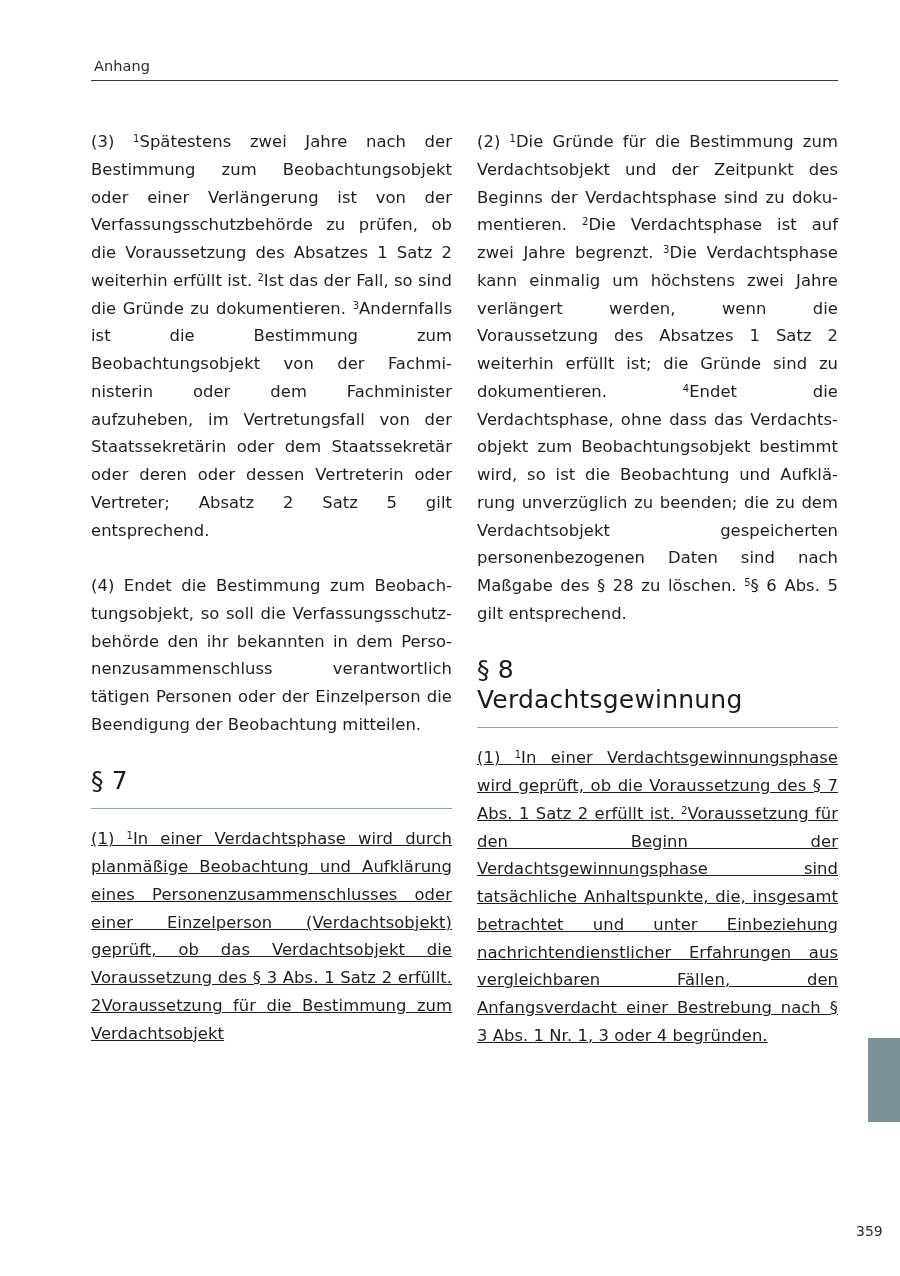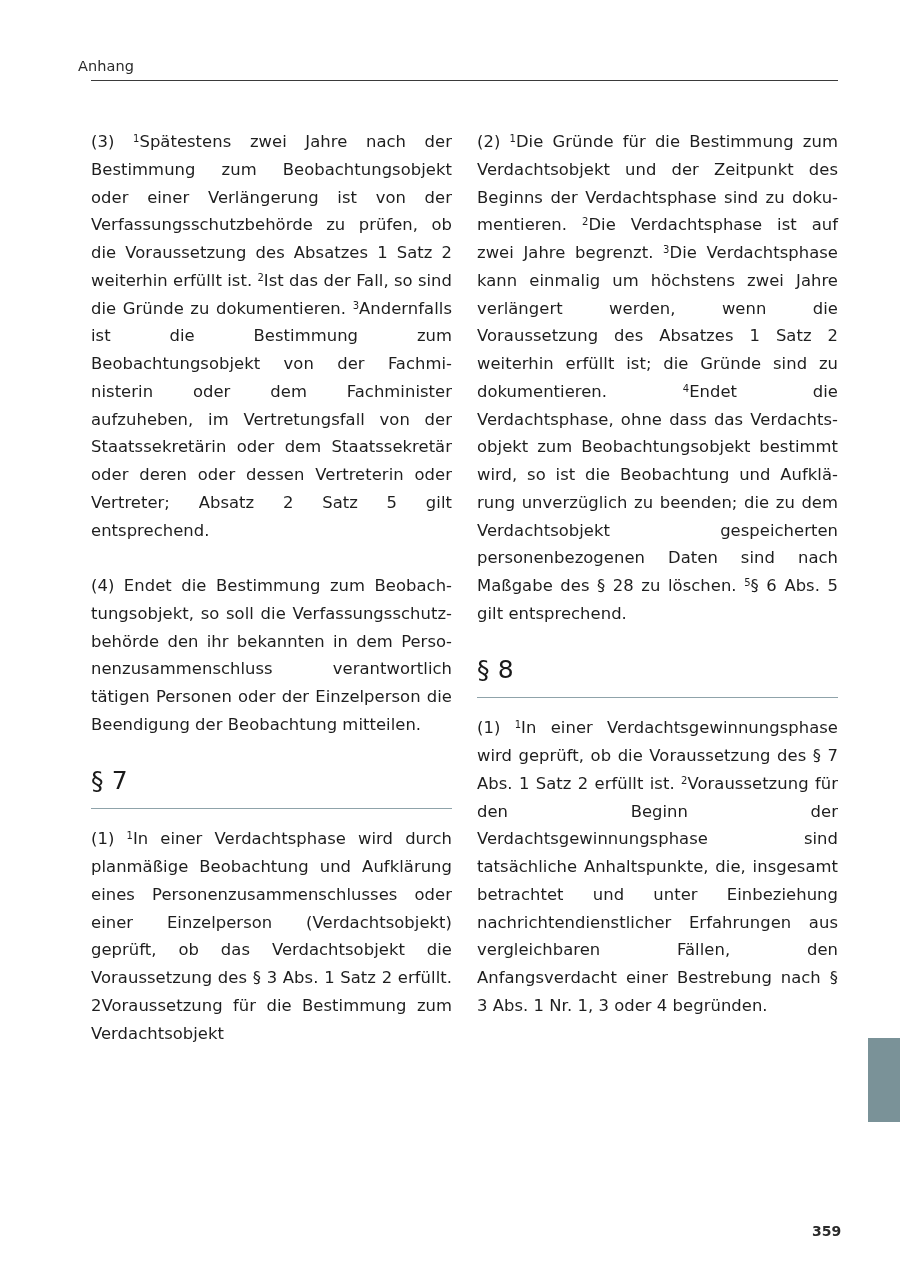--- a/index.html
+++ b/index.html
@@ -1,50 +1,50 @@
 <!DOCTYPE html>
 <html><head>
 <meta charset="utf-8">
 <style>
   html, body { margin: 0; padding: 0; background: #ffffff; }
   body {
     width: 900px; height: 1276px; position: relative; overflow: hidden;
     font-family: "DejaVu Sans", sans-serif; color: #1e1e1e;
   }
   .running-head {
-    position: absolute; left: 78px; top: 58px;
+    position: absolute; left: 94px; top: 58px;
     font-size: 14.5px; color: #2a2a2a; letter-spacing: 0.1px;
   }
   .head-rule {
     position: absolute; left: 91px; top: 80px; width: 747px; height: 1px;
     background: #3a3a3a;
   }
   .col {
     position: absolute; top: 128px; width: 361px;
     font-size: 16.4px; line-height: 27.75px; text-align: justify;
     hyphens: manual; letter-spacing: 0.05px;
   }
   .col-left { left: 91px; }
   .col-right { left: 477px; }
   .para { margin: 0 0 27.75px 0; }
-  .para.last { margin-bottom: 0; }
+  .para.last { margin-bottom: 0; text-decoration: underline; }
   sup { font-size: 10px; vertical-align: 5px; line-height: 0; }
   .section-head {
     margin: 0; font-weight: normal; font-size: 25px; line-height: 30px;
     color: #1a1a1a; letter-spacing: 0.2px; text-align: left;
   }
   .section-rule {
     height: 1px; background: #8fa3aa; margin: 12px 0 16px 0;
   }
   .side-tab {
     position: absolute; left: 868px; top: 1038px; width: 32px; height: 84px;
     background: #7a9298;
   }
   .page-number {
-    position: absolute; left: 812px; top: 1223px; font-size: 14px; color: #2a2a2a; font-weight: bold;
+    position: absolute; left: 856px; top: 1223px; font-size: 14px; color: #2a2a2a;
   }
 </style>
 </head>
 <body>
 
 <div class="running-head">Anhang</div>
 <div class="head-rule"></div>
 
 <div class="col col-left">
   <p class="para"><span>(3) </span><sup>1</sup><span>Spätestens zwei Jahre nach der Bestim­mung zum Beobachtungsobjekt oder einer Verlängerung ist von der Verfassungsschutz­behörde zu prüfen, ob die Voraussetzung des Absatzes 1 Satz 2 weiterhin erfüllt ist. </span><sup>2</sup><span>Ist das der Fall, so sind die Gründe zu doku­mentieren. </span><sup>3</sup><span>Andernfalls ist die Bestimmung zum Beobachtungsobjekt von der Fachmi­nisterin oder dem Fachminister aufzuheben, im Vertretungsfall von der Staatssekretärin oder dem Staatssekretär oder deren oder dessen Vertreterin oder Vertreter; Absatz 2 Satz 5 gilt entsprechend.</span></p>
@@ -55,21 +55,21 @@
   <h2 class="section-head"><span>§ 7</span><br></h2>
   <div class="section-rule"></div>
 
   <p class="para last"><span>(1) </span><sup>1</sup><span>In einer Verdachtsphase wird durch plan­mäßige Beobachtung und Aufklärung eines Personenzusammenschlusses oder einer Einzelperson (Verdachtsobjekt) geprüft, ob das Verdachtsobjekt die Voraussetzung des § 3 Abs. 1 Satz 2 erfüllt. 2Voraussetzung für die Bestimmung zum Verdachtsobjekt</span></p>
 </div>
 
 <div class="col col-right">
 
   <p class="para"><span>(2) </span><sup>1</sup><span>Die Gründe für die Bestimmung zum Verdachtsobjekt und der Zeitpunkt des Beginns der Verdachtsphase sind zu doku­mentieren. </span><sup>2</sup><span>Die Verdachtsphase ist auf zwei Jahre begrenzt. </span><sup>3</sup><span>Die Verdachtsphase kann einmalig um höchstens zwei Jahre verlän­gert werden, wenn die Voraussetzung des Absatzes 1 Satz 2 weiterhin erfüllt ist; die Gründe sind zu dokumentieren. </span><sup>4</sup><span>Endet die Verdachtsphase, ohne dass das Verdachts­objekt zum Beobachtungsobjekt bestimmt wird, so ist die Beobachtung und Aufklä­rung unverzüglich zu beenden; die zu dem Verdachtsobjekt gespeicherten personenbe­zogenen Daten sind nach Maßgabe des § 28 zu löschen. </span><sup>5</sup><span>§ 6 Abs. 5 gilt entsprechend.</span></p>
 
-  <h2 class="section-head"><span>§ 8</span><br></h2>
+  <h2 class="section-head"><span>§ 8</span><br><span>Verdachtsgewinnung</span></h2>
   <div class="section-rule"></div>
 
   <p class="para last"><span>(1) </span><sup>1</sup><span>In einer Verdachtsgewinnungsphase wird geprüft, ob die Voraussetzung des § 7 Abs. 1 Satz 2 erfüllt ist. </span><sup>2</sup><span>Voraussetzung für den Beginn der Verdachtsgewinnungsphase sind tatsächliche Anhaltspunkte, die, ins­gesamt betrachtet und unter Einbeziehung nachrichtendienstlicher Erfahrungen aus vergleichbaren Fällen, den Anfangsverdacht einer Bestrebung nach § 3 Abs. 1 Nr. 1, 3 oder 4 begründen.</span></p>
 </div>
 
 <div class="side-tab"></div>
 
 <div class="page-number">359</div>
 
 </body></html>

